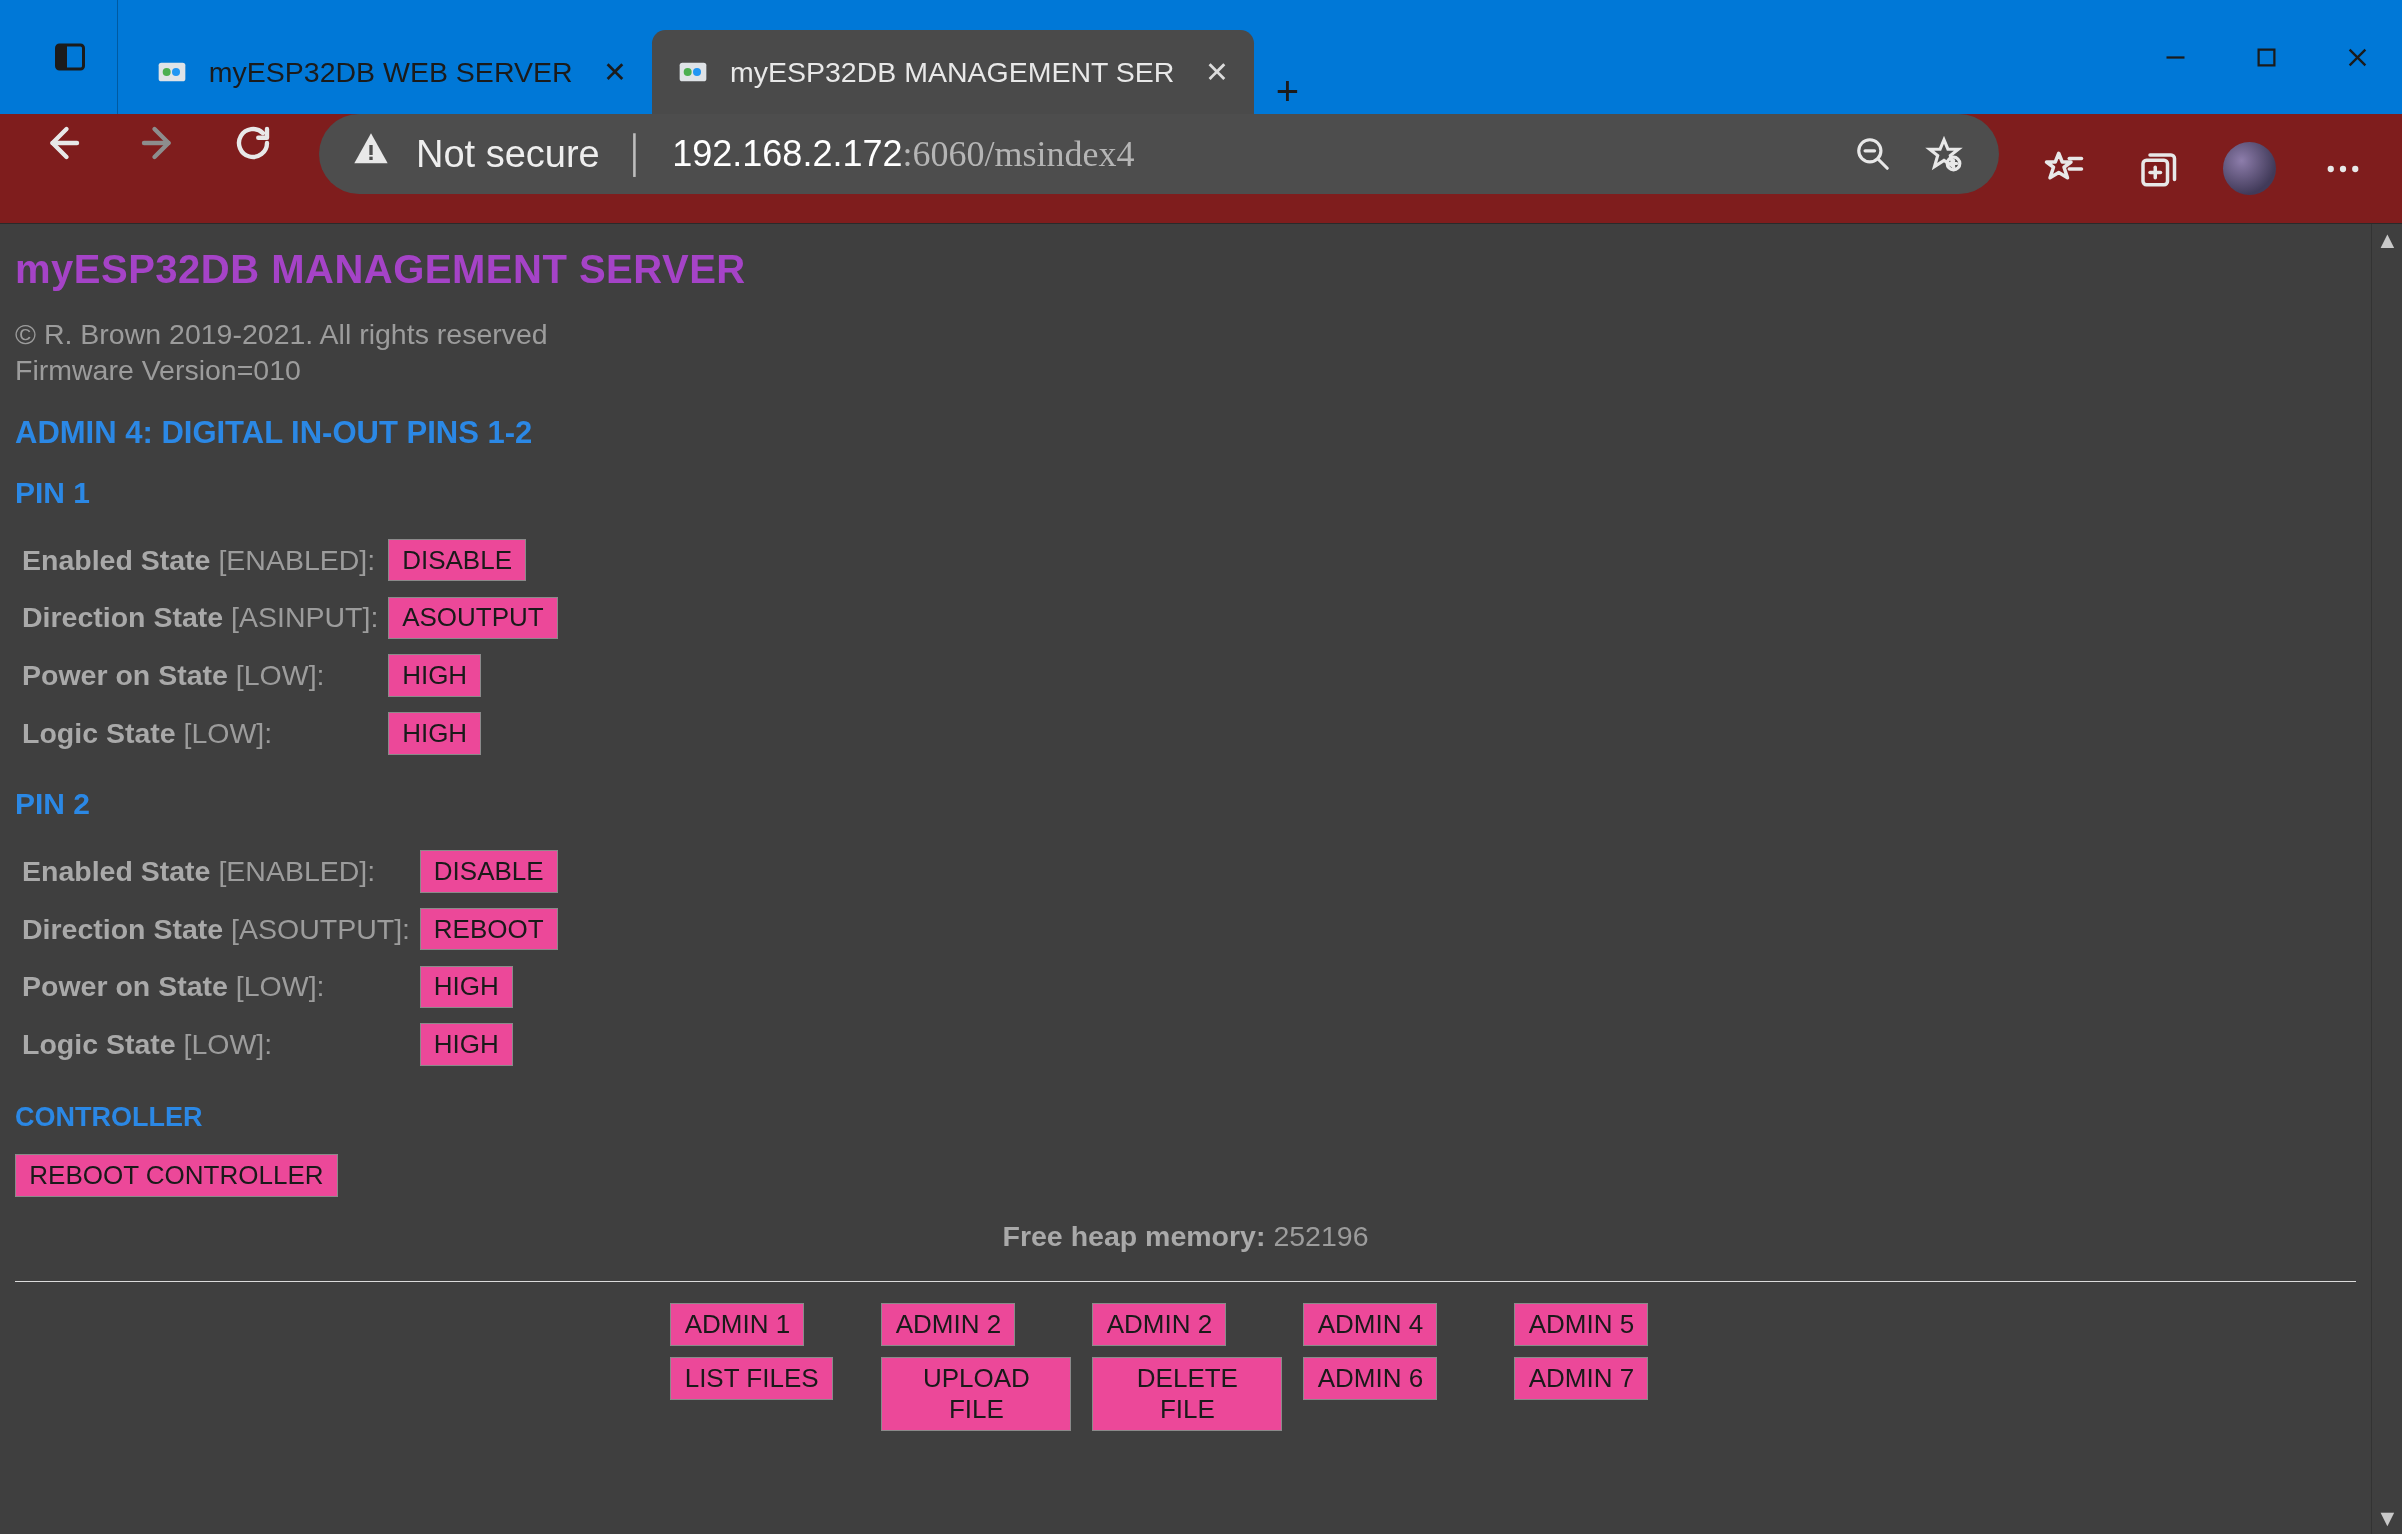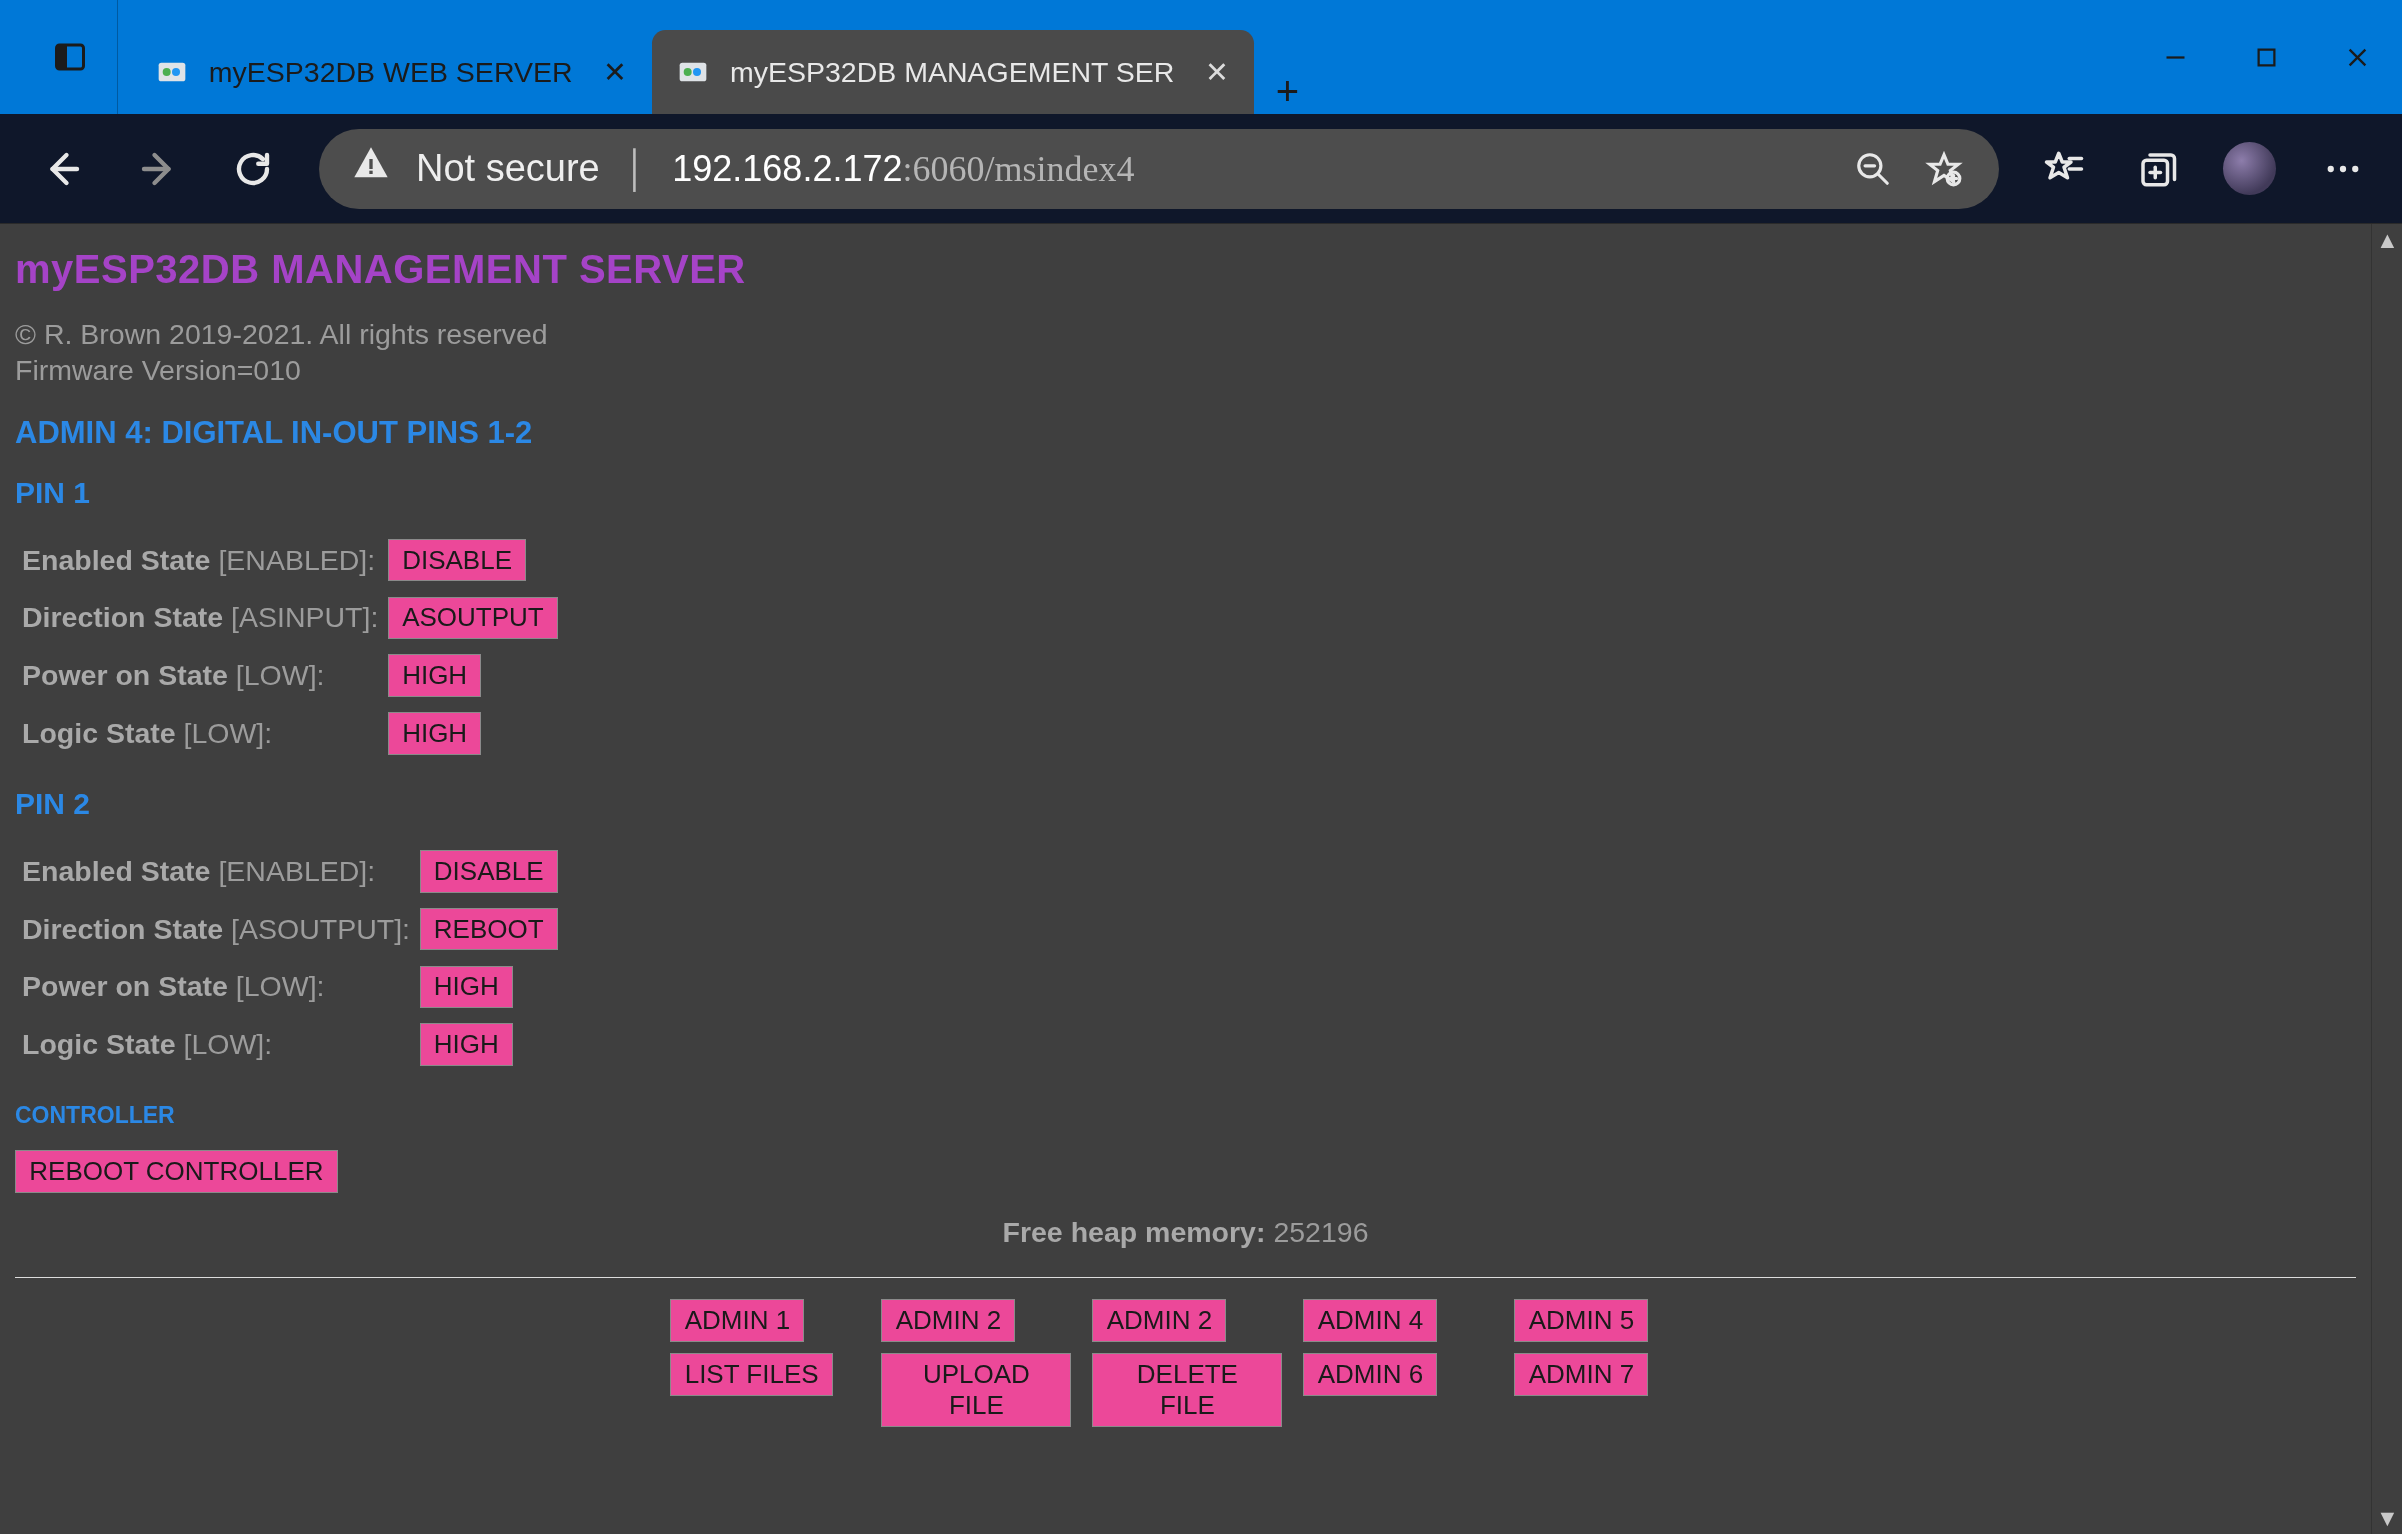--- a/index.html
+++ b/index.html
@@ -61,23 +61,22 @@
 .tab .close { font-size: 28.5px; margin-left: 9.5px; }
 .tab.active .close { color: #ddd; }
 .newtab { display:flex; align-items:center; justify-content:center; width:67px; font-size:40px; color:#1b1b1b; }
 .win-controls { margin-left:auto; display:flex; }
 .win-controls .wc { width: 91px; display:flex; align-items:center; justify-content:center; }
 .win-controls svg { width: 27px; height: 27px; stroke:#1b1b1b; stroke-width:2; fill:none; }
 
 
 .toolbar {
   height: 110px;
-  background: #0f172a;
+  background: #7f1d1d;
   display:flex;
-  align-items:center;
   padding: 0 34px;
   gap: 38px;
   border-bottom: 1px solid #2a2a2a;
 }
 .nav-btn { width:57px; height:57px; display:flex; align-items:center; justify-content:center; }
 .nav-btn svg { width:42px; height:42px; stroke:#e8e8e8; stroke-width:2.5; fill:none; stroke-linecap:round; stroke-linejoin:round; }
 .nav-btn.disabled svg { stroke:#8d8d8d; }
 
 .addrbar {
   flex: 1;
@@ -139,21 +138,21 @@
 .pin-table td.lbl span.val { color:#9c9c9c; font-weight:400; }
 .btn {
   background:#ec4899;
   color:#1a1a1a;
   border:1px solid #8a8a8a;
   font-size:26px;
   padding:4.8px 13.3px;
   font-family: Liberation Sans, sans-serif;
   cursor:pointer;
 }
-.ctrl-heading { color:#2b88e5; font-size:23px; font-weight:800; margin: 28.5px 0 21px 0; }
+.ctrl-heading { color:#2b88e5; font-size:27px; font-weight:800; margin: 28.5px 0 21px 0; }
 .heap { margin-top: 23px; font-size:28.5px;text-align:center; }
 .heap b { color:#a9a9a9; font-weight:700; }
 .heap span { color:#9c9c9c; }
 hr.sep { border:0; border-top:1.9px solid #dcdcdc; margin: 28.5px 0 21px 0; }
 
 .nav-grid { display:flex; flex-direction:column; gap:11.4px; margin-left:3.8px;align-items:center;}
 .nav-row { display:flex; gap:21px; }
 .nav-row .cell { width: 190px; }
 .nav-row .btn { min-width: 0; }
 </style>

